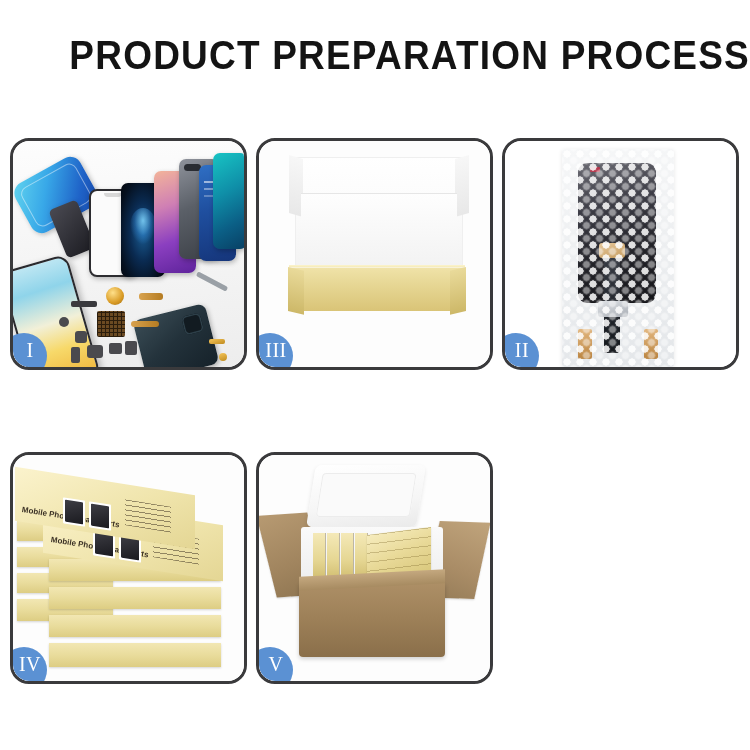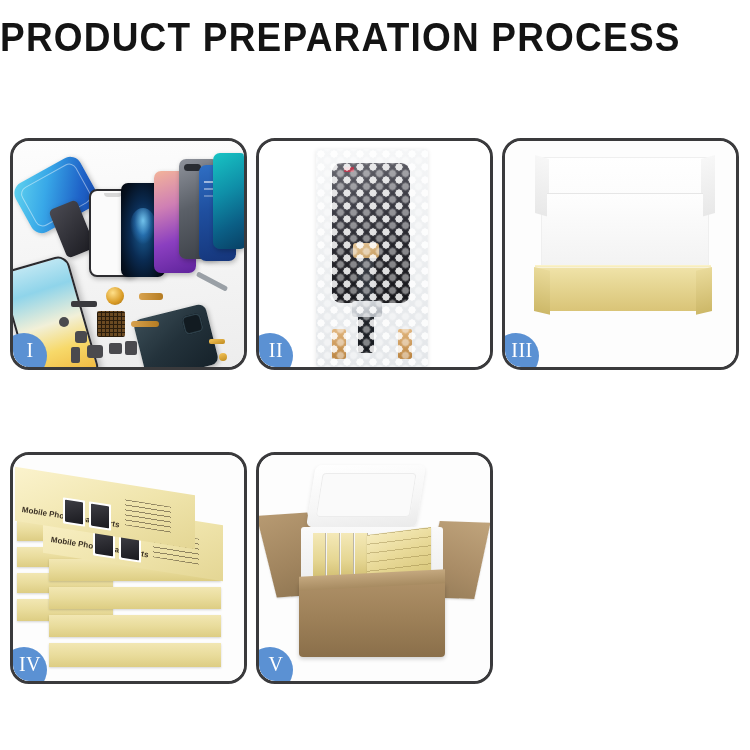--- a/index.html
+++ b/index.html
@@ -11,22 +11,22 @@
     width: 750px;
     height: 750px;
     font-family: "Liberation Sans", sans-serif;
     overflow: hidden;
     position: relative;
   }
 
   
   .header {
     width: 750px;
-    padding-top: 16px;
-    text-align: left;
+    padding-top: 34px;
+    text-align: right;
   }
   .title {
     font-family: "Liberation Sans", sans-serif;
     font-size: 37px;
     font-weight: 700;
     letter-spacing: 1.2px;
     color: #141414;
     line-height: 1.05;
     white-space: nowrap;
     transform: scaleY(1.12);
@@ -483,54 +483,54 @@
       <div class="part" style="left:182px;top:138px;width:34px;height:5px;transform:rotate(28deg);background:#9aa0a6;"></div>
 
       <div class="badge">
         <span>I</span>
       </div>
     </div>
   </div>
 
   <div class="panel">
     <div class="panel-stage">
+      <div class="p3-bg"></div>
+      <div class="foam-lid"></div>
+      <div class="foam-front"></div>
+      <div class="grey-wrap"></div>
+      <div class="goldbox-rim"></div>
+      <div class="goldbox-body"></div>
+      <div class="badge">
+        <span>III</span>
+      </div>
+    </div>
+  </div>
+
+  <div class="panel">
+    <div class="panel-stage">
       <div class="p2-bg"></div>
       <div class="bubble-pack">
         <div class="lcd">
           <div class="lcd-dot"></div>
         </div>
         <div class="flexcable"></div>
         <div class="connector"></div>
         <div class="foot-l"></div>
         <div class="foot-r"></div>
         <div class="bubble-overlay"></div>
         <div class="bubble-overlay off"></div>
       </div>
       <div class="badge">
         <span>II</span>
       </div>
     </div>
   </div>
 
   <div class="panel">
     <div class="panel-stage">
-      <div class="p3-bg"></div>
-      <div class="foam-lid"></div>
-      <div class="foam-front"></div>
-      <div class="grey-wrap"></div>
-      <div class="goldbox-rim"></div>
-      <div class="goldbox-body"></div>
-      <div class="badge">
-        <span>III</span>
-      </div>
-    </div>
-  </div>
-
-  <div class="panel">
-    <div class="panel-stage">
       <div class="p4-bg"></div>
       <div class="stack">
 
         <div class="gbox" style="left:4px;top:66px;width:96px;height:20px;"></div>
         <div class="gbox" style="left:4px;top:92px;width:96px;height:20px;"></div>
         <div class="gbox" style="left:4px;top:118px;width:96px;height:20px;"></div>
         <div class="gbox" style="left:4px;top:144px;width:96px;height:22px;"></div>
 
         <div class="gbox" style="left:36px;top:104px;width:172px;height:22px;"></div>
         <div class="gbox" style="left:36px;top:132px;width:172px;height:22px;"></div>

